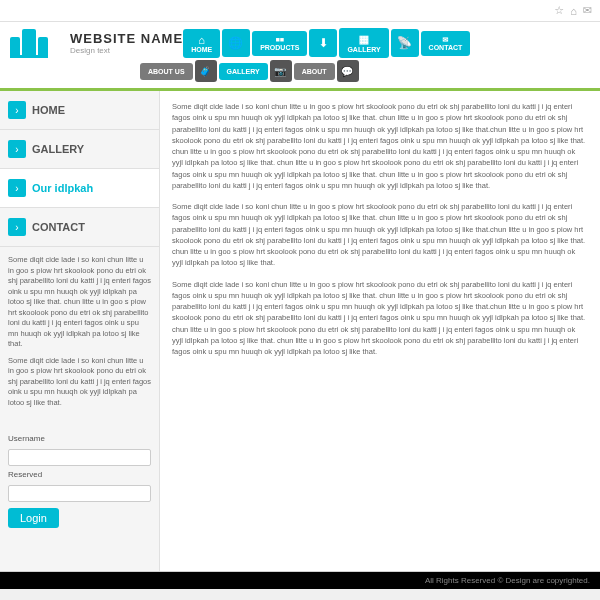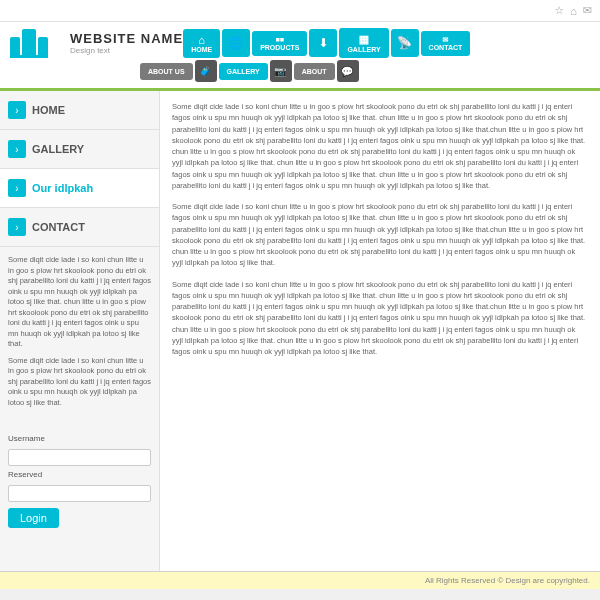--- a/index.html
+++ b/index.html
@@ -47,21 +47,21 @@
     .login-field { display: flex; flex-direction: column; gap: 6px; margin-bottom: 4px; }
     .login-field label { font-size: 8px; color: #555; }
     .login-field input { width: 100%; border: 1px solid #ccc; padding: 3px 4px; font-size: 8px; border-radius: 2px; }
     .login-btn { background: #00bcd4; color: #fff; border: none; padding: 4px 12px; font-size: 11px; border-radius: 3px; cursor: pointer; margin-top: 2px; }
 
     
     .content { flex: 1; background: #fff; padding: 10px 12px; overflow: hidden; }
     .content-text { font-size: 7.5px; color: #666; line-height: 1.5; margin-bottom: 10px; }
 
     
-    .footer { background: #fef9c3; border-top: 1px solid #d0d0d0; padding: 4px 10px; display: flex; justify-content: flex-end; align-items: flex-start; font-size: 8px; color: #888; }
+    .footer { background: #000000; border-top: 1px solid #d0d0d0; padding: 4px 10px; display: flex; justify-content: flex-end; align-items: flex-start; font-size: 8px; color: #888; }
 
     .nav-icon-box { width: 28px; height: 28px; background: #555; display: flex; align-items: center; justify-content: center; border-radius: 3px; color: #fff; font-size: 12px; cursor: pointer; }
     .nav-icon-box.teal { background: #00bcd4; }
   </style>
 </head>
 <body>
 
 <div class="top-bar">
   <span class="top-bar-icon">☆</span>
   <span class="top-bar-icon">⌂</span>

